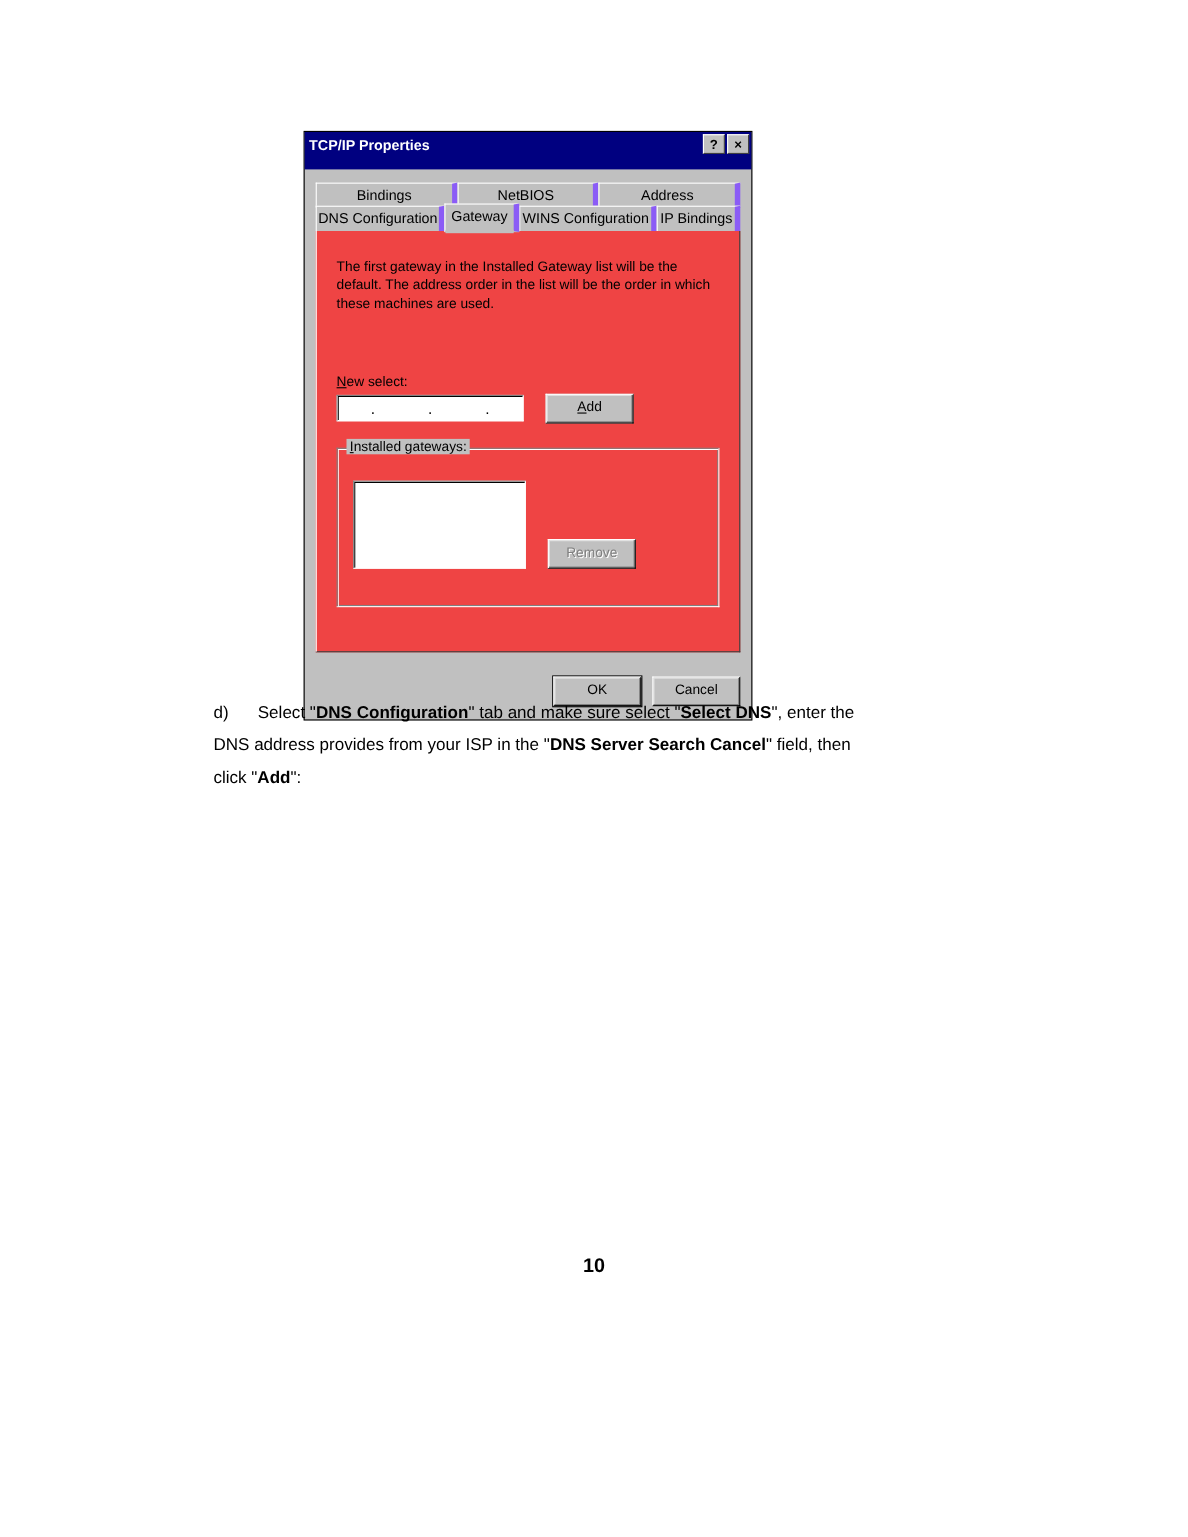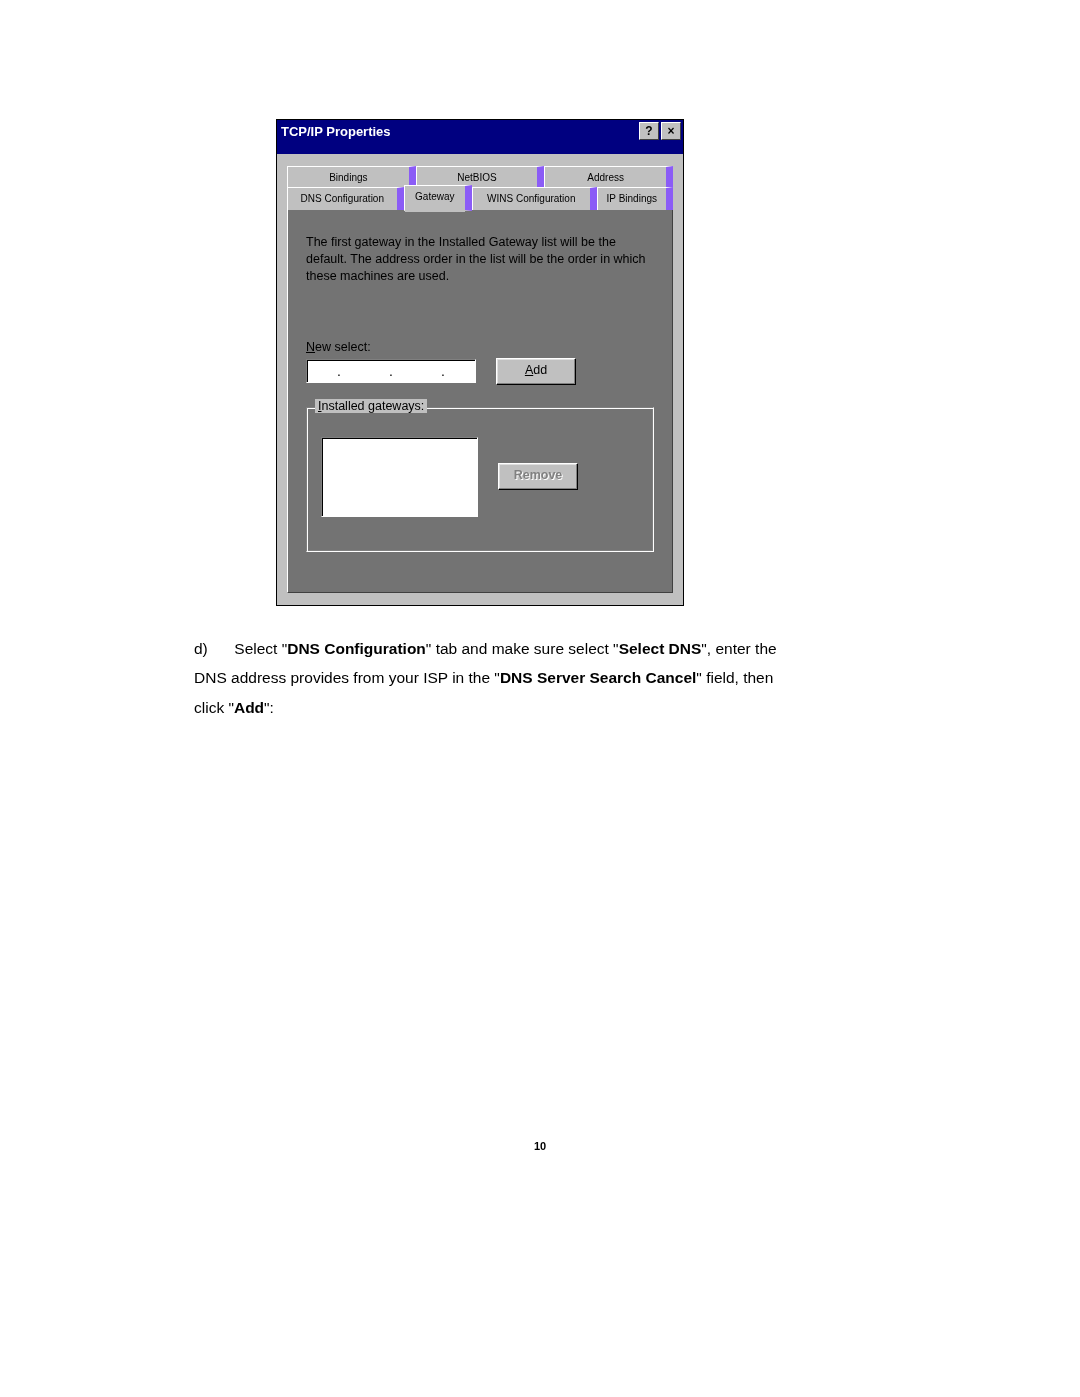--- a/index.html
+++ b/index.html
@@ -68,23 +68,23 @@
     right: 0;
   }
   .tabrow.back { top: 0; z-index: 1; }
   .tabrow.front { top: 21px; z-index: 3; }
   .tab {
     flex: 1;
     height: 22px;
     background: #c0c0c0;
     border-top: 1px solid #fff;
     border-left: 1px solid #fff;
-    border-right: 7px solid #8b5cf6;
+    border-right: 5px solid #8b5cf6;
     font-family: "MS Sans Serif", Tahoma, Arial;
-    font-size: 10px;
+    font-size: 13px;
     text-align: center;
     line-height: 22px;
     position: relative;
   }
   .tab.active {
     height: 24px;
     margin-top: -2px;
     z-index: 5;
     border-bottom: 1px solid #c0c0c0;
   }
@@ -96,21 +96,21 @@
     bottom: -2px;
     height: 3px;
     background: #c0c0c0;
   }
   .tab span { position: relative; }
   .panel {
     border-left: 1px solid #fff;
     border-top: none;
     border-right: 1px solid #404040;
     border-bottom: 1px solid #404040;
-    background: #737373;
+    background: #ef4444;
     padding: 24px 18px 40px 18px;
     margin-top: -1px;
     min-height: 330px;
     box-sizing: border-box;
     font-family: "MS Sans Serif", Tahoma, Arial;
     font-size: 12.5px;
     position: relative;
     z-index: 2;
   }
   .desc {
@@ -183,22 +183,21 @@
     border: 1px solid #808080;
     border-right-color: #fff;
     border-bottom-color: #fff;
     box-shadow: inset 1px 1px 0 #000;
     display: inline-block;
     vertical-align: top;
   }
   .group-row {
     display: flex;
     gap: 20px;
-    align-items: center;
-    font-weight: bold;
+    align-items: flex-end;
   }
   .dialog-buttons {
     display: flex;
     justify-content: flex-end;
     gap: 10px;
     padding: 10px 10px 12px 0;
   }
   .dialog-buttons .btn {
     min-width: 78px;
   }
@@ -216,21 +215,21 @@
     display: inline-block;
     width: 36px;
   }
   .bold { font-weight: bold; }
   .page-num {
     position: absolute;
     left: 0;
     width: 1080px;
     top: 1140px;
     text-align: center;
-    font-size: 11px;
+    font-size: 18px;
     font-weight: bold;
   }
 </style>
 </head>
 <body>
 
 <div class="dialog">
 
   <div class="titlebar">
     <span class="title">TCP/IP Properties</span>
@@ -283,20 +282,28 @@
           <div class="listbox"></div>
           <div class="btn disabled">
             <span>Remove</span>
           </div>
         </div>
       </div>
     </div>
 
   </div>
 
+  <div class="dialog-buttons">
+    <div class="btn" style="box-shadow: inset -1px -1px 0 #808080, inset 1px 1px 0 #dfdfdf, 0 0 0 1px #000;">
+      <span>OK</span>
+    </div>
+    <div class="btn">
+      <span>Cancel</span>
+    </div>
+  </div>
 
 </div>
 
 <div class="doc-text">
   <span class="marker">d)</span>
   <span>Select "</span><span class="bold">DNS Configuration</span><span>" tab and make sure select "</span><span class="bold">Select DNS</span><span>", enter the DNS address provides from your ISP in the "</span><span class="bold">DNS Server Search Cancel</span><span>" field, then click "</span><span class="bold">Add</span><span>":</span>
 </div>
 
 <div class="page-num">10</div>
 

